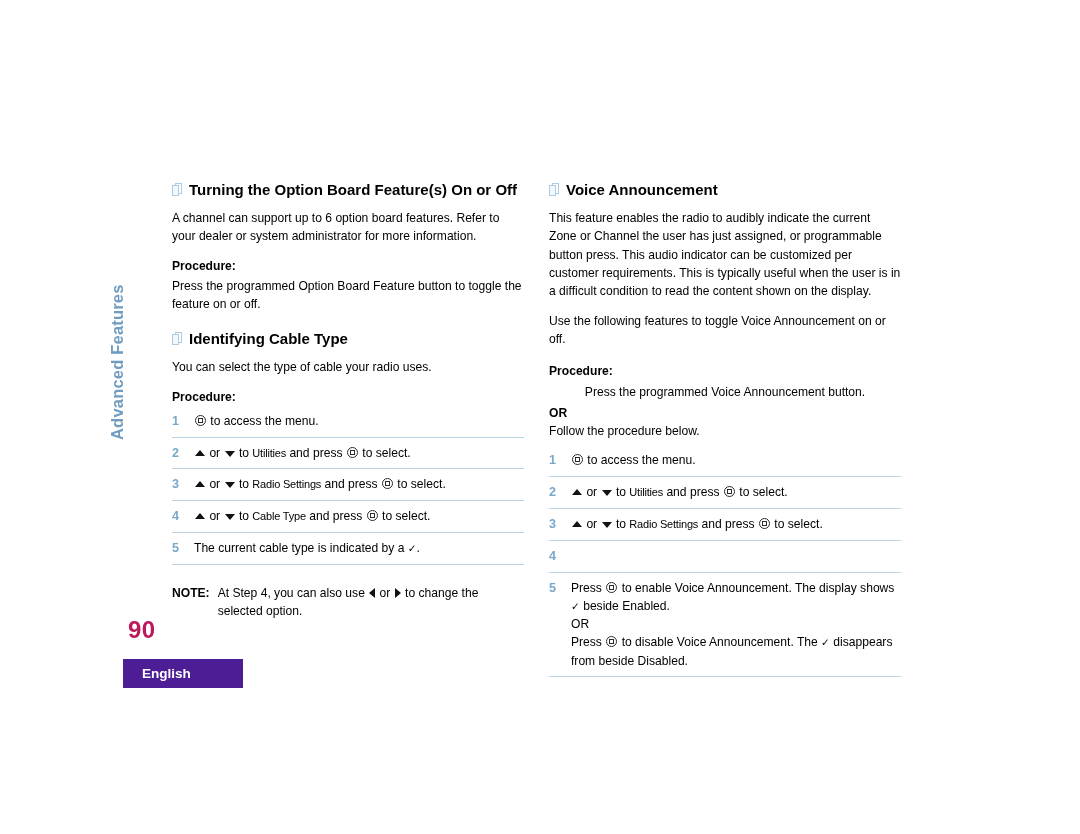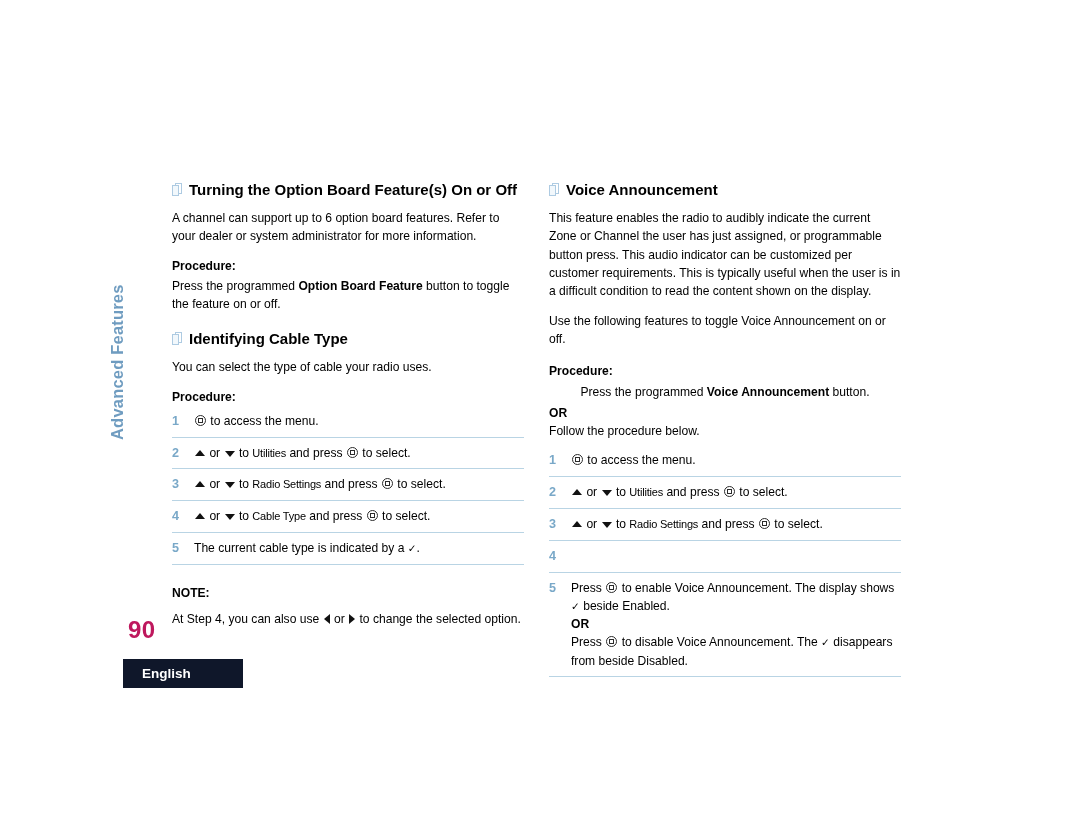--- a/index.html
+++ b/index.html
@@ -98,21 +98,21 @@
     font-size: 12.1px;
     font-weight: bold;
     margin: 0 0 2px 0;
     line-height: 1.5;
   }
   .lbl-or {
     font-size: 12.1px;
     font-weight: bold;
     line-height: 1.5;
   }
-  b { font-weight: bold; }
+  b { font-weight: normal; }
 
   
   .steps { margin: 6px 0 0 0; }
   .step {
     display: flex;
     align-items: flex-start;
     gap: 10px;
     border-bottom: 1px solid #b9d4e4;
     padding: 1px 0 6px 0;
     margin-bottom: 5px;
@@ -192,42 +192,41 @@
   }
 
   
   .note {
     display: flex;
     align-items: flex-start;
     gap: 8px;
     margin-top: 19px;
     font-size: 12.1px;
     line-height: 1.5;
-    flex-direction: column;
   }
   .note .note-lbl { font-weight: bold; flex: 0 0 auto; }
   .note .note-body { flex: 1 1 auto; }
 
   
   .page-number {
     position: absolute;
     left: 128px;
     top: 616px;
     font-size: 24px;
     font-weight: bold;
     color: #be185d;
     letter-spacing: 0.5px;
   }
   .lang-badge {
     position: absolute;
     left: 123px;
     top: 659px;
     width: 120px;
     height: 29px;
-    background: #0f172a;
+    background: #4c1d95;
     color: #ffffff;
     font-size: 13.5px;
     font-weight: bold;
     display: flex;
     align-items: center;
     padding-left: 19px;
     box-sizing: border-box;
   }
 </style>
 </head>

